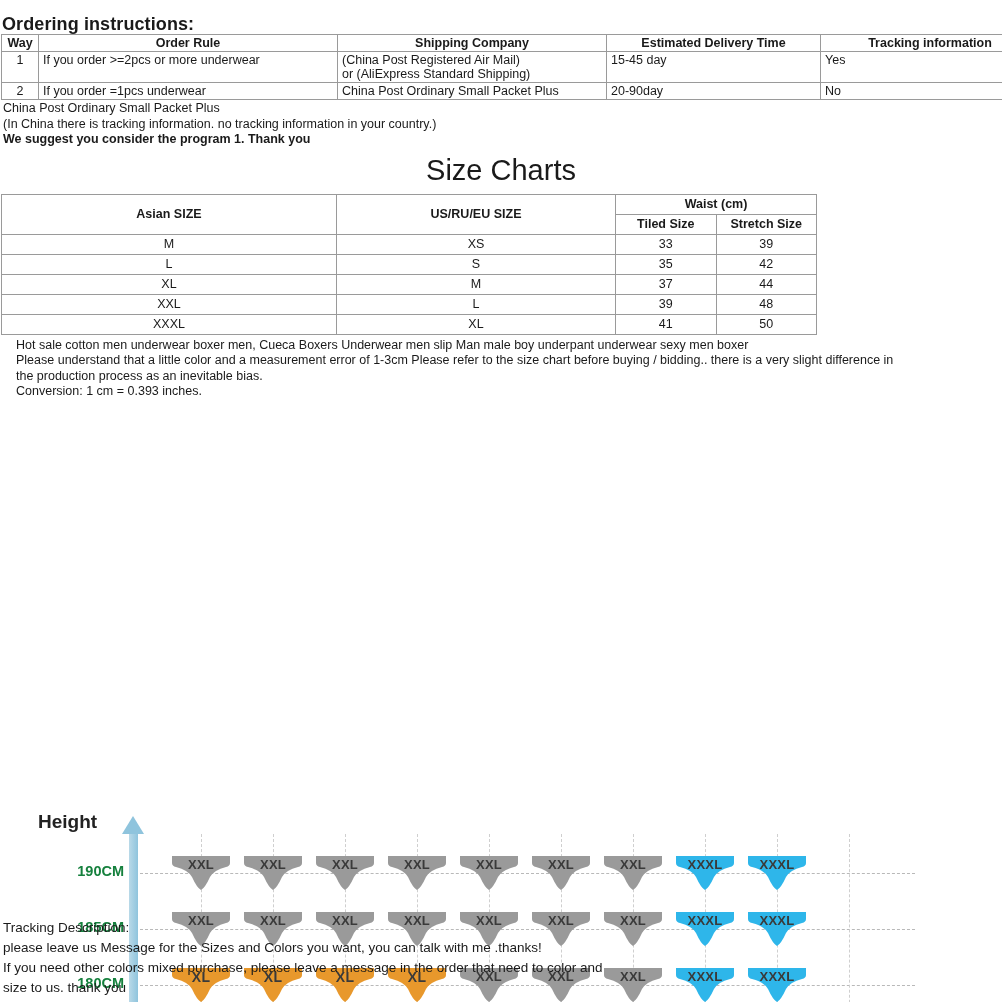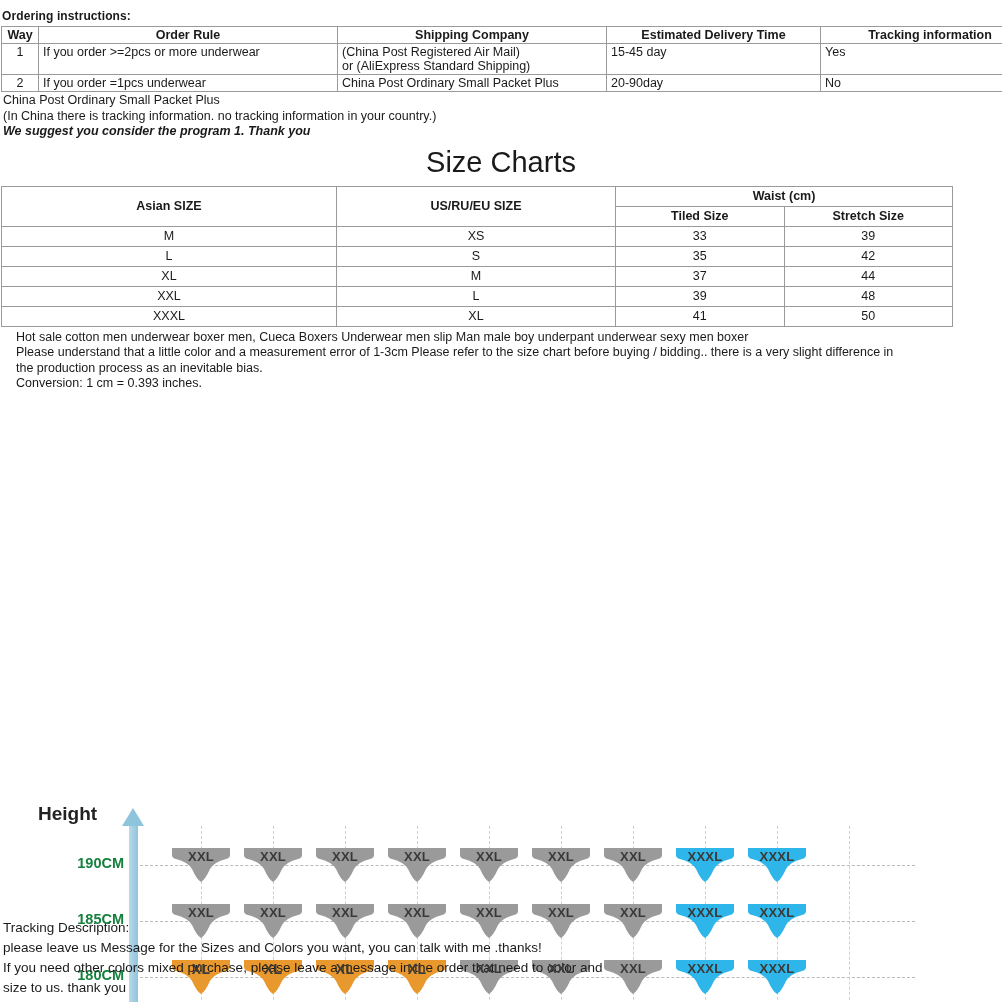--- a/index.html
+++ b/index.html
@@ -15,23 +15,23 @@
     overflow: hidden;
   }
   .page {
     position: relative;
     width: 1002px;
     height: 1002px;
   }
 
   
   .heading-ordering {
-    font-size: 12px;
+    font-size: 18px;
     font-weight: bold;
-    padding: 8px 0 1px 2px;
+    padding: 16px 0 1px 2px;
     line-height: 17px;
     letter-spacing: .1px;
   }
   table.grid {
     border-collapse: collapse;
     width: 1000px;
     margin-left: 1px;
     table-layout: fixed;
   }
   table.grid td, table.grid th {
@@ -50,33 +50,33 @@
   .ord-ship { width: 260px; }
   .ord-time { width: 205px; }
   .ord-track { width: 210px; }
   td.c { text-align: center; }
 
   .note-lines {
     font-size: 12.5px;
     line-height: 15.5px;
     padding: 1px 0 0 3px;
   }
-  .note-lines .b { font-weight: bold; font-style: italic; }
+  .note-lines .b { font-weight: bold; }
 
   
   .size-charts-title {
     text-align: center;
     font-size: 29px;
     line-height: 36px;
     padding: 4px 0 6px 0;
     font-weight: normal;
   }
   table.size {
     border-collapse: collapse;
-    width: 952px;
+    width: 816px;
     margin-left: 1px;
     table-layout: fixed;
   }
   table.size td, table.size th {
     border: 1px solid #9a9a9a;
     font-size: 12.5px;
     text-align: center;
     padding: 2px 2px;
     line-height: 15px;
   }

